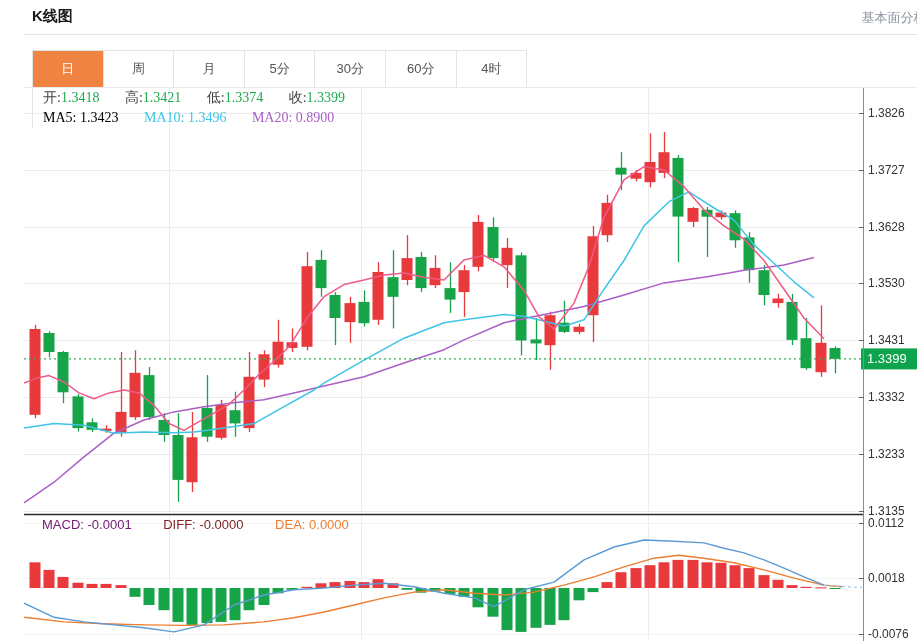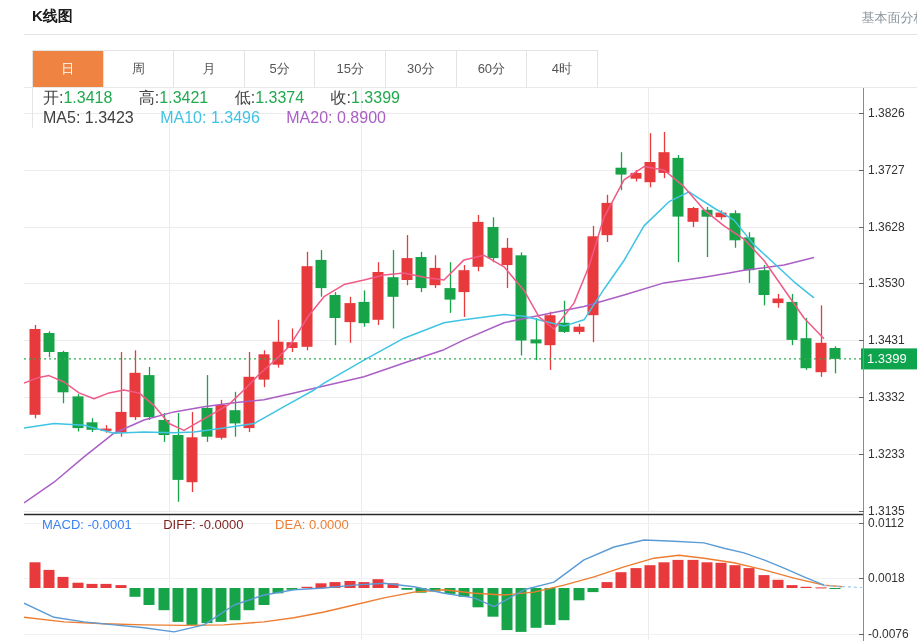--- a/index.html
+++ b/index.html
@@ -8,21 +8,21 @@
   .title{position:absolute;left:8px;top:7px;font-size:15px;font-weight:bold;color:#1a1a1a;}
   .toplink{position:absolute;right:7px;top:9px;font-size:13px;color:#8b949e;cursor:pointer;}
   .hdivider{position:absolute;left:0;top:34px;width:917px;height:1px;background:#e3e3e3;}
   .tabbar{position:absolute;left:8px;top:50px;display:flex;border:1px solid #e3e3e3;background:#fff;}
   .tab{width:69.6px;height:36px;line-height:36px;text-align:center;font-size:13px;color:#555;
        border-right:1px solid #e3e3e3;cursor:pointer;background:#fff;}
   .tab:last-child{border-right:none;}
   .tab.active{background:#ef8342;color:#fff;}
   .tabline{position:absolute;left:0;top:87px;width:917px;height:1px;background:#e9e9e9;}
   .legendbox{position:absolute;left:8px;top:88px;width:560px;border-left:1px solid #e5e5e5;padding-left:10px;}
-  .lrow{height:20px;line-height:20px;font-size:16px;white-space:nowrap;}
+  .lrow{height:20px;line-height:20px;font-size:14px;white-space:nowrap;font-family:Liberation Serif, serif;}
   .lrow .pair{margin-right:22px;}
   .lrow .lab{color:#444;}
   .ohlc-val{color:#21a94e;}
   .macdlegend{position:absolute;left:18px;top:517px;font-size:13px;white-space:nowrap;}
   .macdlegend .pair{margin-right:28px;}
   svg{position:absolute;left:0;top:0;}
   text{font-family:"Liberation Sans","DejaVu Sans",sans-serif;}
 </style>
 </head>
 <body>
@@ -30,21 +30,20 @@
 
   <div class="title">K线图</div>
   <div class="toplink">基本面分析&gt;</div>
   <div class="hdivider"></div>
 
   <div class="tabbar">
     <div class="tab active">日</div>
     <div class="tab">周</div>
     <div class="tab">月</div>
     <div class="tab">5分</div>
-    <div class="tab">15分</div>
     <div class="tab">30分</div>
     <div class="tab">60分</div>
     <div class="tab">4时</div>
   </div>
   <div class="tabline"></div>
 
   <svg id="chart" width="917" height="644">
       <line x1="0" y1="113.5" x2="839" y2="113.5" stroke="#ececec" stroke-width="1"></line>
       <line x1="0" y1="170.5" x2="839" y2="170.5" stroke="#ececec" stroke-width="1"></line>
       <line x1="0" y1="227.5" x2="839" y2="227.5" stroke="#ececec" stroke-width="1"></line>
@@ -269,25 +268,25 @@
     </svg>
 
   <div class="legendbox">
     <div class="lrow">
       <span class="pair"><span class="lab">开:</span><span class="ohlc-val">1.3418</span></span>
       <span class="pair"><span class="lab">高:</span><span class="ohlc-val">1.3421</span></span>
       <span class="pair"><span class="lab">低:</span><span class="ohlc-val">1.3374</span></span>
       <span class="pair"><span class="lab">收:</span><span class="ohlc-val">1.3399</span></span>
     </div>
     <div class="lrow">
-      <span class="pair ma" style="color: #404040;"><span>MA5:</span> <span>1.3423</span></span>
+      <span class="pair ma" style="color: #000000;"><span>MA5:</span> <span>1.3423</span></span>
       <span class="pair ma" style="color: rgb(63, 196, 229);"><span>MA10:</span> <span>1.3496</span></span>
       <span class="pair ma" style="color: rgb(171, 95, 197);"><span>MA20:</span> <span>0.8900</span></span>
     </div>
   </div>
 
   <div class="macdlegend">
-    <span class="pair md" style="color: #3b82f6; text-align: center;"><span>MACD:</span> <span>-0.0001</span></span>
+    <span class="pair md" style="color: #701a75; text-align: center;"><span>MACD:</span> <span>-0.0001</span></span>
     <span class="pair md" style="color: #7f1d1d;"><span>DIFF:</span> <span>-0.0000</span></span>
     <span class="pair md" style="color: rgb(237, 125, 49);"><span>DEA:</span> <span>0.0000</span></span>
   </div>
 
 </div>
 
 </body></html>

